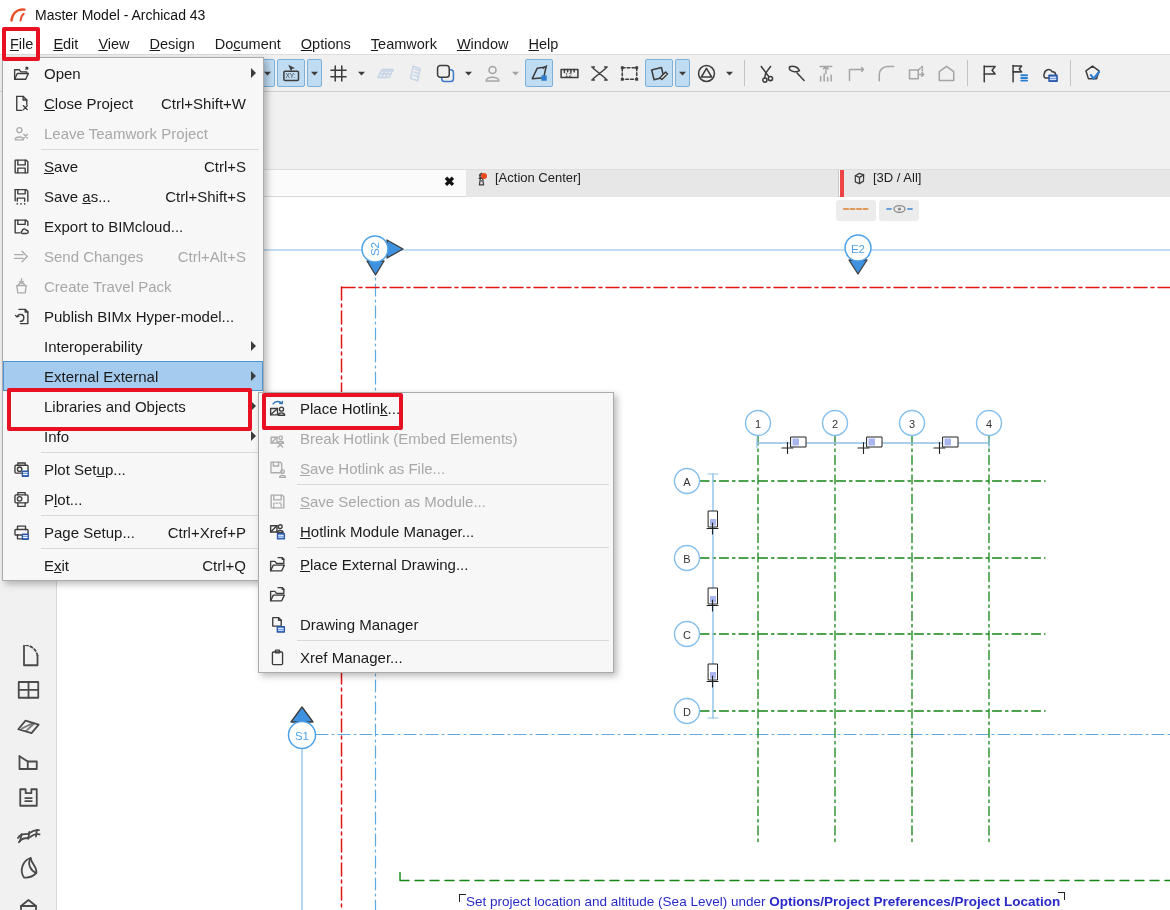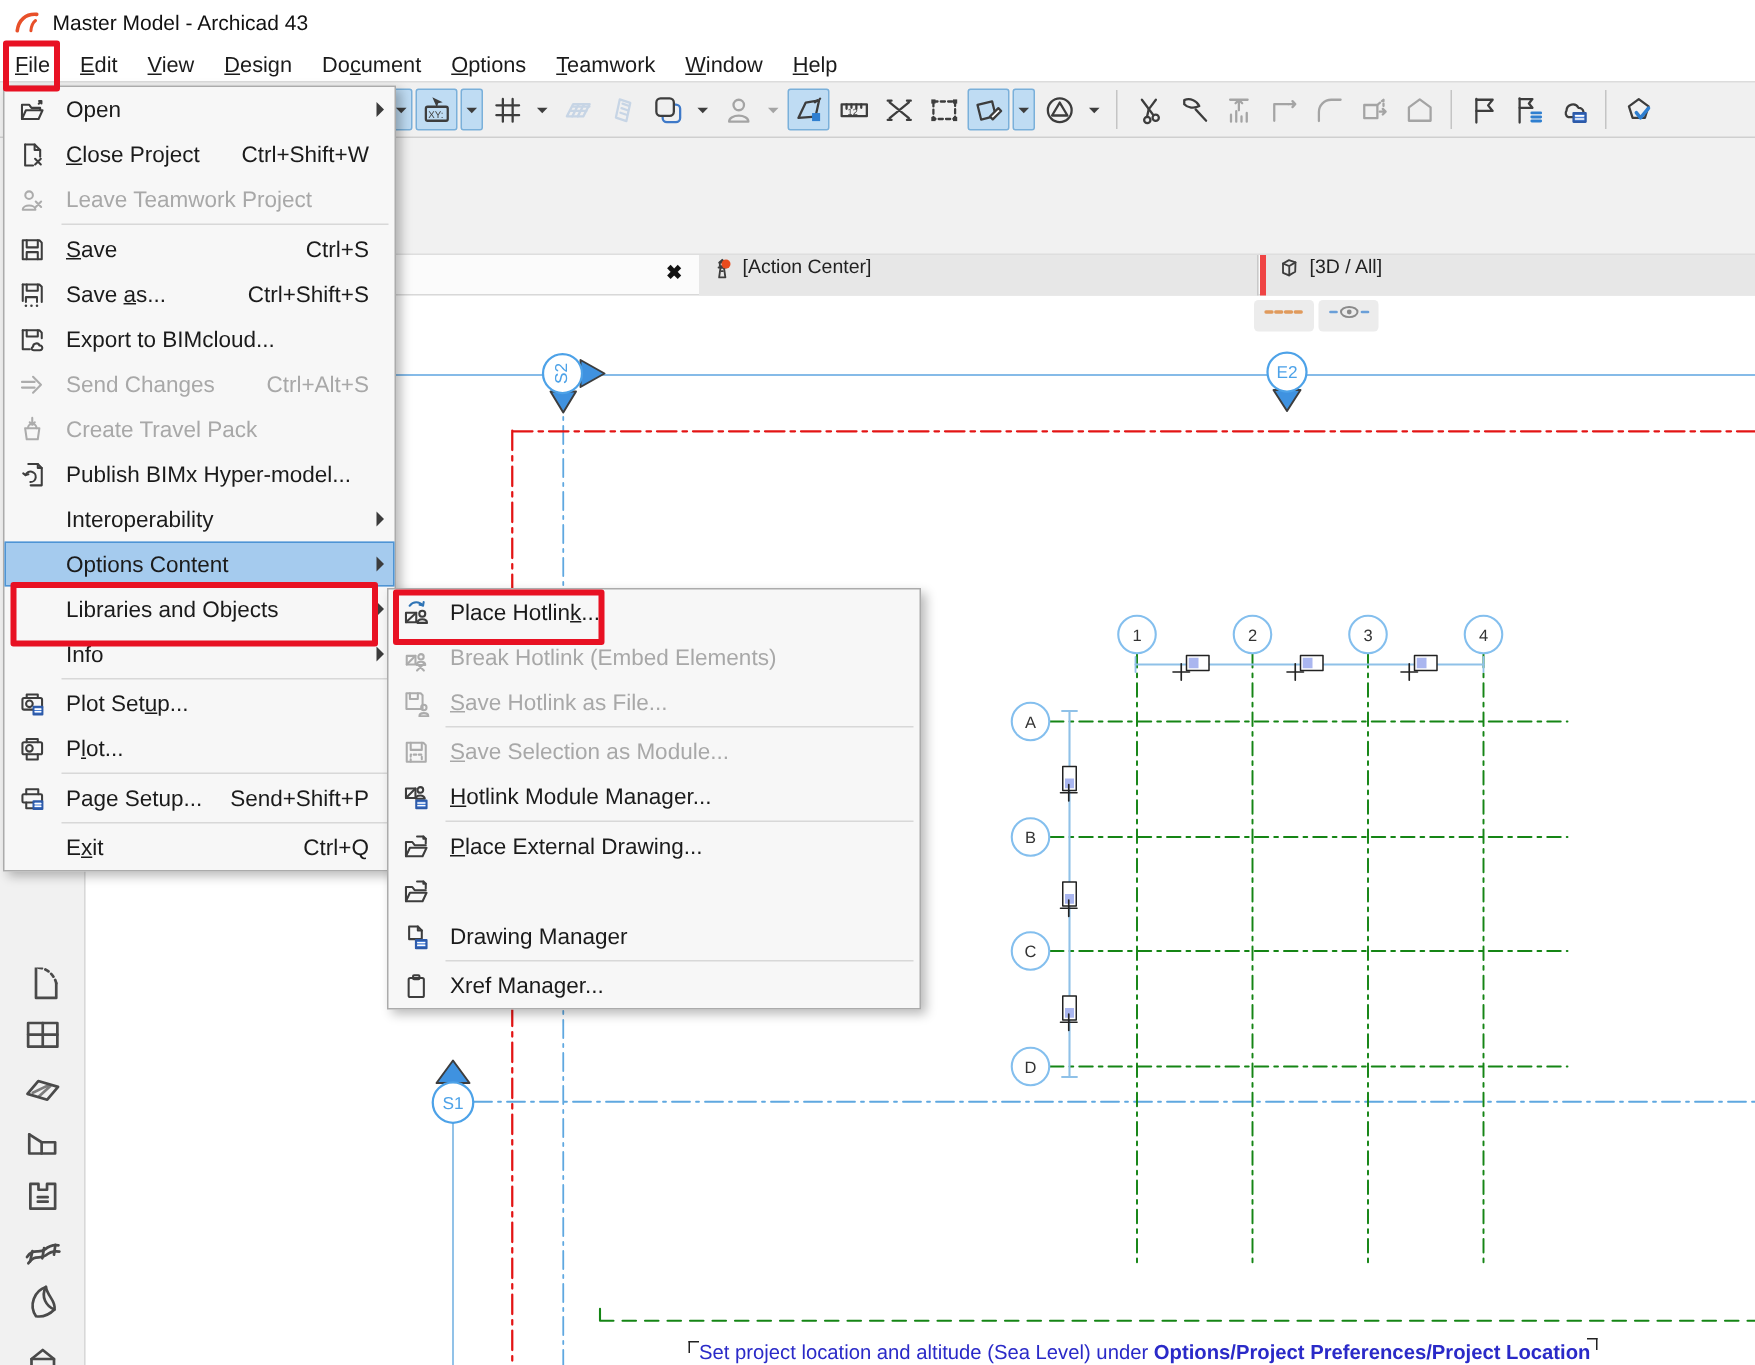--- a/index.html
+++ b/index.html
@@ -552,21 +552,21 @@
       <span class="mi-spacer"></span>
     </div>
     <div class="menu-item">
       <span class="mi-icon"></span>
       <span class="mi-label">Interoperability</span>
       <span class="mi-spacer"></span>
       <span class="mi-arrow"></span>
     </div>
     <div class="menu-item hl">
       <span class="mi-icon"></span>
-      <span class="mi-label">Options Content</span>
+      <span class="mi-label">External External</span>
       <span class="mi-spacer"></span>
       <span class="mi-arrow"></span>
     </div>
     <div class="menu-item">
       <span class="mi-icon"></span>
       <span class="mi-label">Libraries and Objects</span>
       <span class="mi-spacer"></span>
       <span class="mi-arrow"></span>
     </div>
     <div class="menu-item">
@@ -601,21 +601,21 @@
     <div class="menu-item">
       <span class="mi-icon"><svg viewBox="0 0 18 18">
           <path d="M5.2 6.2V3h7.6v3.2"></path>
           <rect x="2.8" y="6.2" width="12.4" height="5.2" rx=".8"></rect>
           <path d="M5.2 11.4v3.6h4.6"></path>
           <rect x="9.8" y="10.6" width="5.6" height="4.8" fill="#4a7fd4" stroke="#2d5aa8"></rect>
           <path d="M10.8 12.1h3.6M10.8 13.7h3.6" stroke="#fff" stroke-width="1"></path>
         </svg></span>
       <span class="mi-label">Pa<u>g</u>e Setup...</span>
       <span class="mi-spacer"></span>
-      <span class="mi-shortcut">Send+Shift+P</span>
+      <span class="mi-shortcut">Ctrl+Xref+P</span>
     </div>
     <div class="menu-sep"></div>
     <div class="menu-item">
       <span class="mi-icon"></span>
       <span class="mi-label">E<u>x</u>it</span>
       <span class="mi-spacer"></span>
       <span class="mi-shortcut">Ctrl+Q</span>
     </div>
   </div>
 <div class="abs popup" id="submenu">

